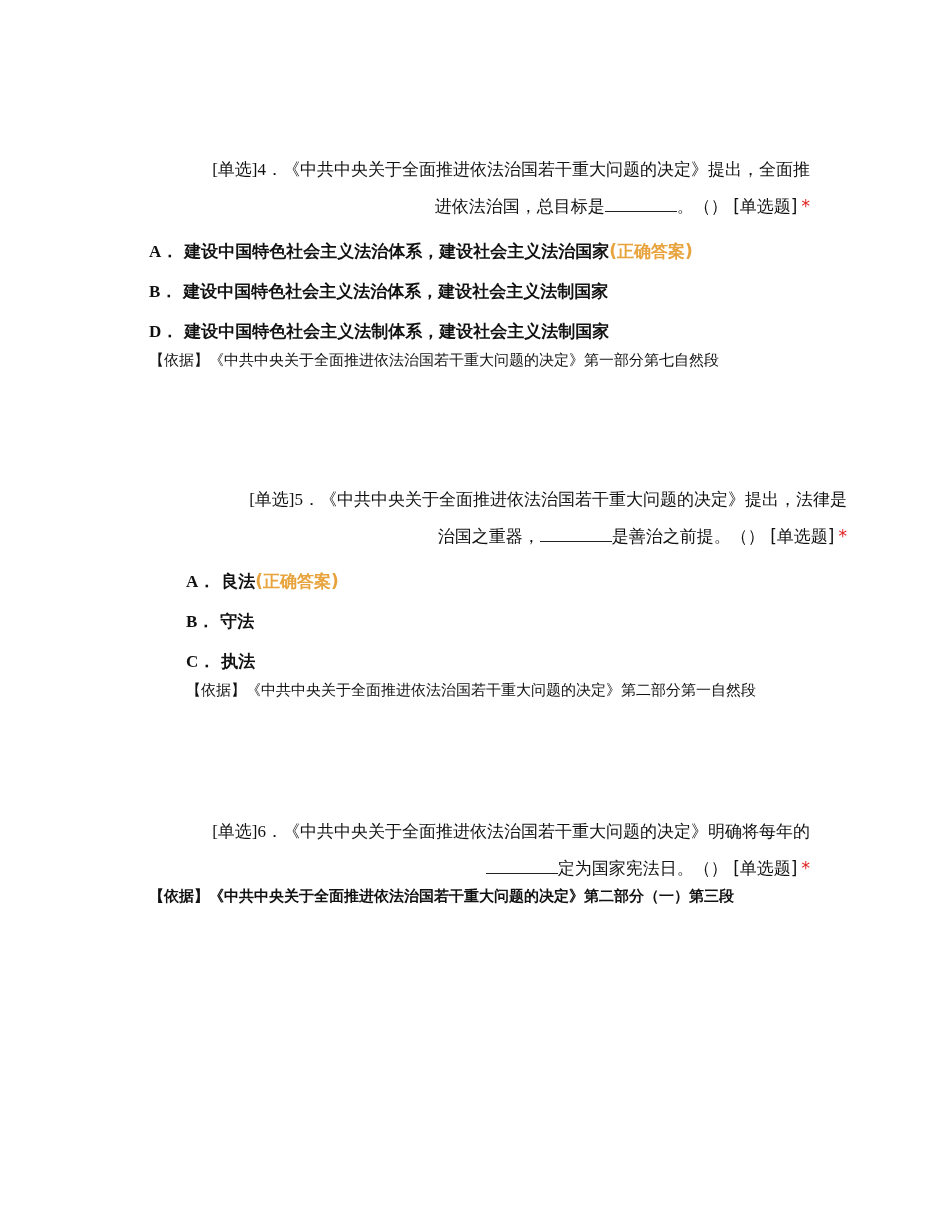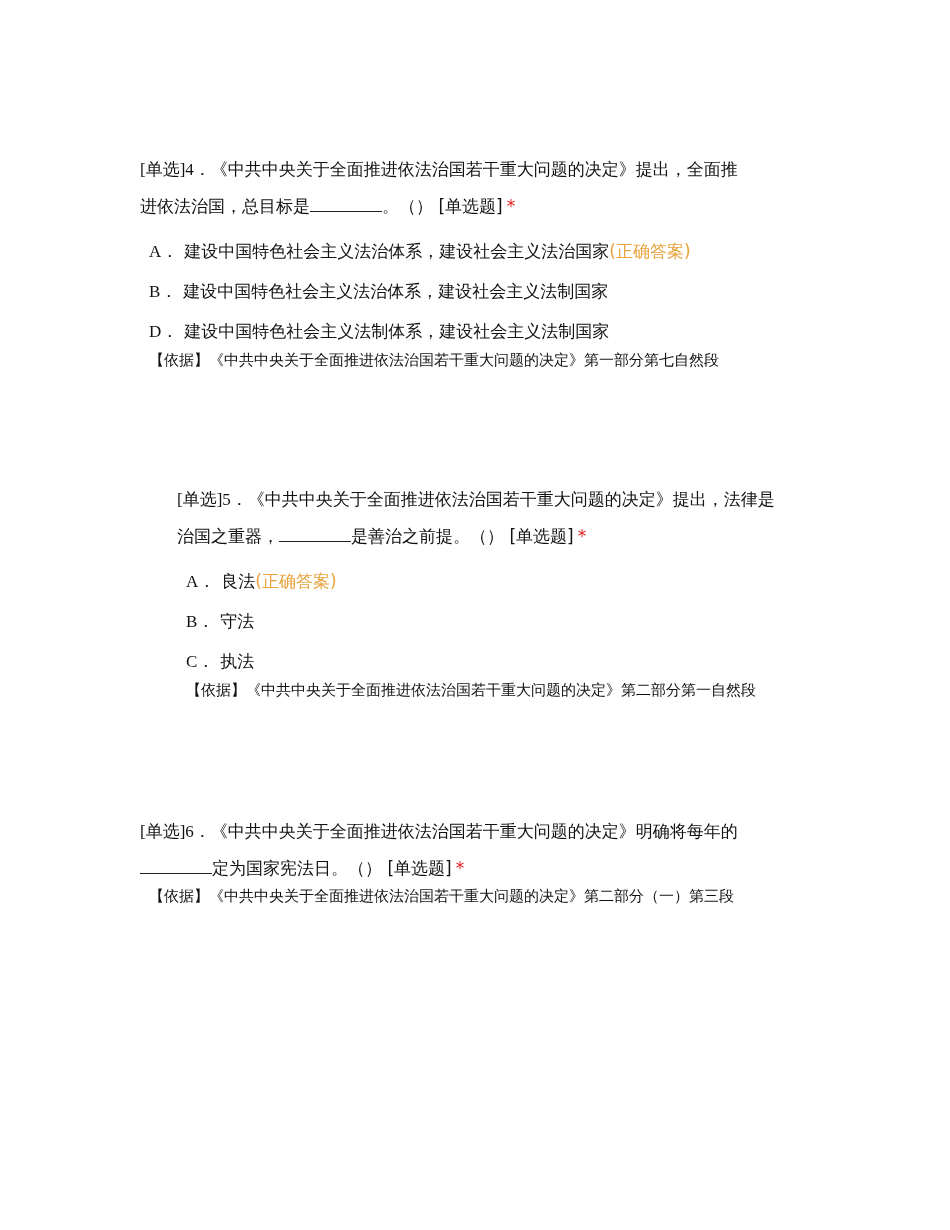--- a/index.html
+++ b/index.html
@@ -25,20 +25,21 @@
   .question {
     position: absolute;
     left: 140px;
     width: 670px;
   }
   .q-title {
     font-size: 17px;
     line-height: 37px;
     letter-spacing: 0px;
     margin: 0;
+    text-align: right;
   }
   .q-prefix, .q-num {
     font-family: "Liberation Serif", "DejaVu Serif", serif;
   }
   .blank {
     display: inline-block;
     border-bottom: 1px solid #222;
     width: 72px;
     height: 14px;
     vertical-align: baseline;
@@ -49,20 +50,21 @@
   }
   .options {
     margin: 6px 0 0 9px;
     padding: 0;
     list-style: none;
   }
   .option {
     font-size: 17px;
     line-height: 40px;
     height: 40px;
+    font-weight: bold;
   }
   .opt-letter {
     font-family: "Liberation Serif", "DejaVu Serif", serif;
     margin-right: 6px;
   }
   .correct {
     color: #e8a33d;
   }
   .basis {
     font-size: 15px;
@@ -103,16 +105,16 @@
     </ul>
     <div class="basis">【依据】《中共中央关于全面推进依法治国若干重大问题的决定》第二部分第一自然段</div>
   </div>
 
   <div class="question" style="top:813px;">
     <p class="q-title">
       <span class="q-prefix">[单选]</span><span class="q-num">6．</span><span>《中共中央关于全面推进依法治国若干重大问题的决定》明确将每年的</span><br>
       <span class="blank"></span><span>定为国家宪法日。（）</span>
       <span>[单选题]</span><span class="req">*</span>
     </p>
-    <div class="basis" style="width:640px;">【依据】《中共中央关于全面推进依法治国若干重大问题的决定》第二部分（一）第三段</div>
+    <div class="basis" style="width:640px;font-weight:bold;">【依据】《中共中央关于全面推进依法治国若干重大问题的决定》第二部分（一）第三段</div>
   </div>
 
 </div>
 
 </body></html>

